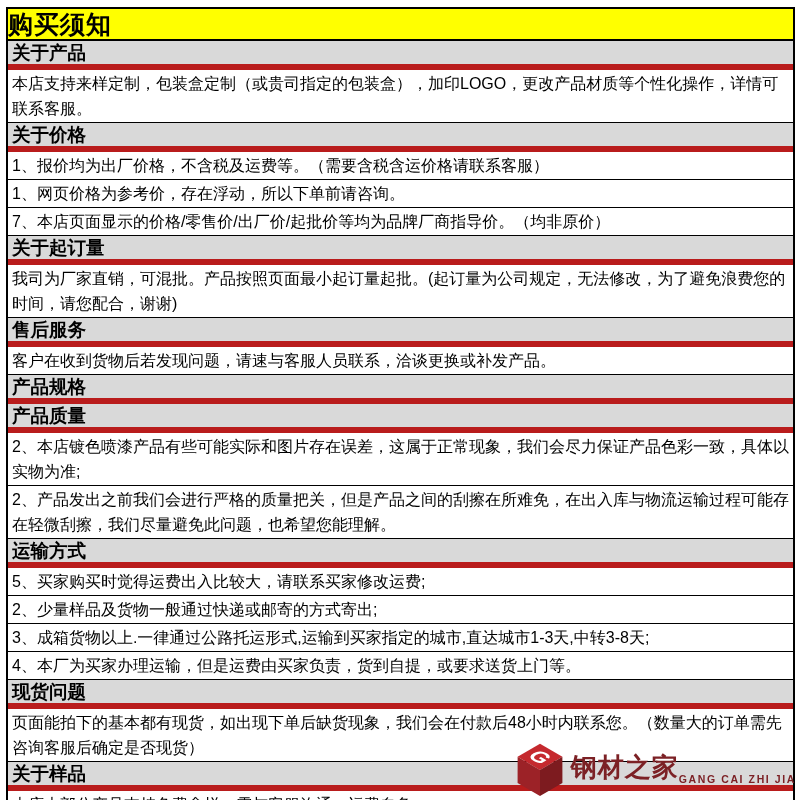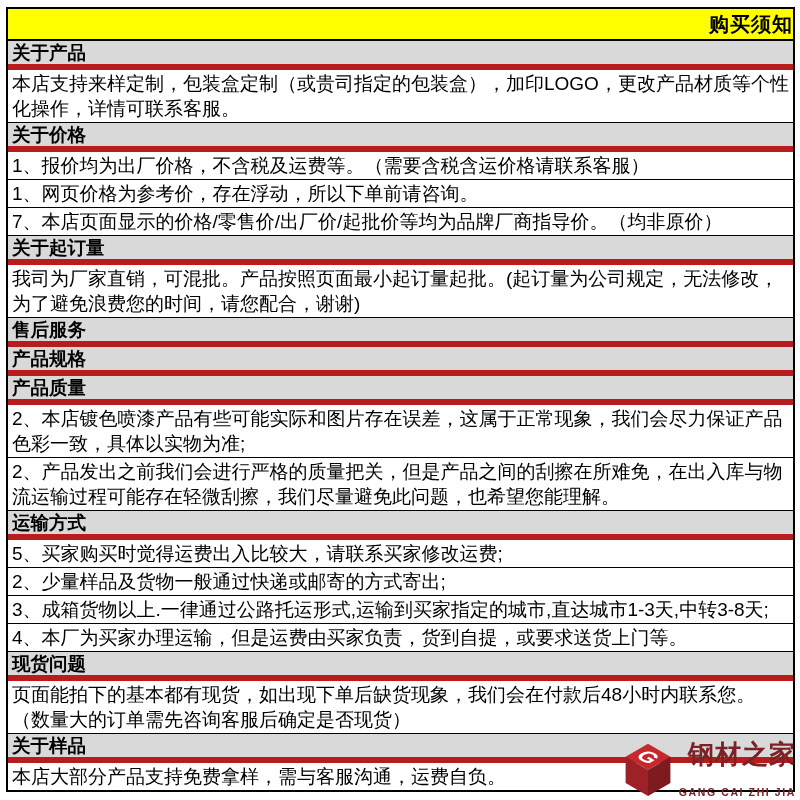--- a/index.html
+++ b/index.html
@@ -17,54 +17,54 @@
     position: absolute;
     left: 6px;
     top: 7px;
     width: 789px;
     border: 2px solid #000;
     background: #fff;
   }
   .title-row {
     background: #FFFF00;
     border-bottom: 2px solid #000;
-    text-align: right;
+    text-align: left;
     font-weight: bold;
-    font-size: 20px;
+    font-size: 25px;
     line-height: 28px;
     padding: 1px 0;
     letter-spacing: 1px;
   }
   .sec-header {
     background: #D9D9D9;
     border-bottom: 6px solid #b91c1c;
     font-weight: bold;
     font-size: 18.5px;
     line-height: 22px;
     padding: 1px 4px 0 4px;
   }
   .row {
     background: #ffffff;
     border-bottom: 1px solid #000;
-    font-size: 19px;
+    font-size: 16px;
     line-height: 25px;
     padding: 1px 4px;
   }
   .row:last-child { border-bottom: none; }
   .logo {
     position: absolute;
     right: 4px;
     bottom: 2px;
     display: flex;
     align-items: center;
     gap: 3px;
     z-index: 5;
   }
   .logo-cube { width: 56px; height: 58px; flex: 0 0 auto; }
-  .logo-text { display: flex; flex-direction: column; line-height: 1; align-items: flex-end; }
+  .logo-text { display: flex; line-height: 1; }
   .logo-cn {
     font-weight: bold;
     font-size: 26px;
     color: #7C2125;
     letter-spacing: 1px;
     line-height: 26px;
   }
   .logo-en {
     font-weight: bold;
     font-size: 10.5px;
@@ -87,20 +87,21 @@
 
     <div class="sec-header">关于价格</div>
     <div class="row">1、报价均为出厂价格，不含税及运费等。（需要含税含运价格请联系客服）</div>
     <div class="row">1、网页价格为参考价，存在浮动，所以下单前请咨询。</div>
     <div class="row">7、本店页面显示的价格/零售价/出厂价/起批价等均为品牌厂商指导价。（均非原价）</div>
 
     <div class="sec-header">关于起订量</div>
     <div class="row">我司为厂家直销，可混批。产品按照页面最小起订量起批。(起订量为公司规定，无法修改，为了避免浪费您的时间，请您配合，谢谢)</div>
 
     <div class="sec-header">售后服务</div>
+    <div class="row">客户在收到货物后若发现问题，请速与客服人员联系，洽谈更换或补发产品。</div>
 
     <div class="sec-header">产品规格</div>
 
     <div class="sec-header">产品质量</div>
     <div class="row">2、本店镀色喷漆产品有些可能实际和图片存在误差，这属于正常现象，我们会尽力保证产品色彩一致，具体以实物为准;</div>
     <div class="row">2、产品发出之前我们会进行严格的质量把关，但是产品之间的刮擦在所难免，在出入库与物流运输过程可能存在轻微刮擦，我们尽量避免此问题，也希望您能理解。</div>
 
     <div class="sec-header">运输方式</div>
     <div class="row">5、买家购买时觉得运费出入比较大，请联系买家修改运费;</div>
     <div class="row">2、少量样品及货物一般通过快递或邮寄的方式寄出;</div>

